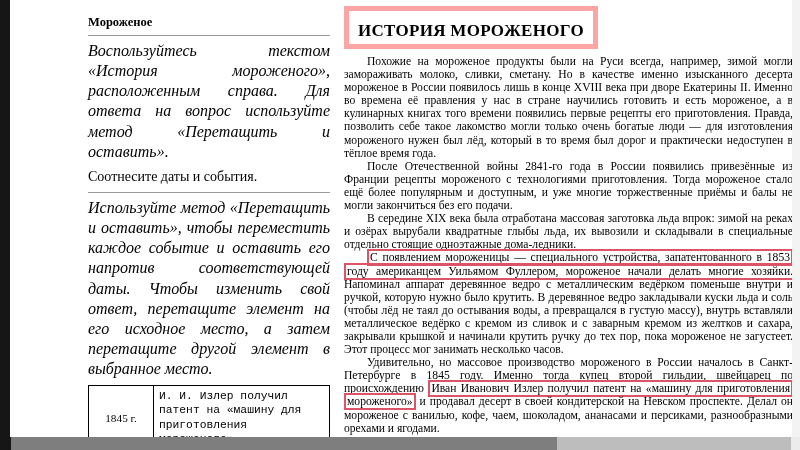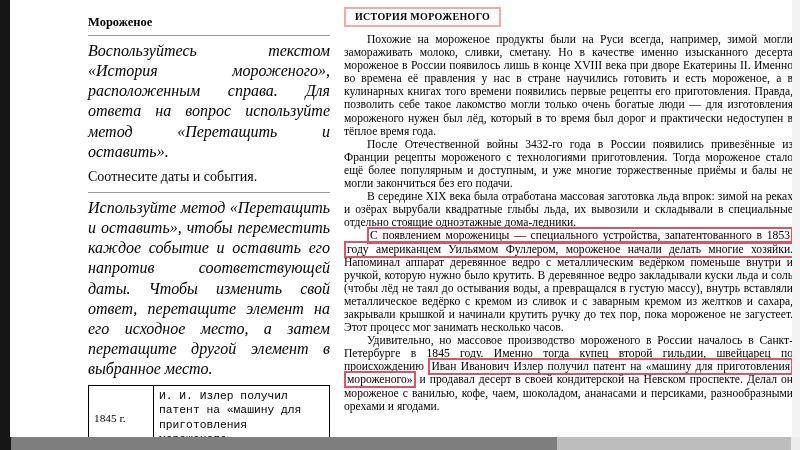--- a/index.html
+++ b/index.html
@@ -21,26 +21,26 @@
 
   
   .task-panel { position: absolute; left: 88px; top: 15px; width: 242px; }
   .task-title { font-weight: bold; font-size: 12.5px; }
   .task-subtitle { font-size: 11.5px; margin-top: 2px; }
   hr.divider { border: none; border-top: 1px solid #9a9a9a; margin: 5px 0; }
   .intro, .instructions { font-style: italic; font-size: 16px; line-height: 1.26; text-align: justify; margin: 5px 0; }
   .match-prompt { font-size: 14px; margin: 7px 0; }
   .match-table { border-collapse: collapse; width: 100%; margin-top: 6px; }
   .match-table td { border: 1px solid #000; padding: 3px 5px; font-size: 11.3px; line-height: 1.25; vertical-align: middle; }
-  .match-table td.year { width: 54px; white-space: nowrap; }
+  .match-table td.year { width: 54px; text-align: center; white-space: nowrap; }
   .match-table td.event { height: 30px; font-family: Liberation Mono, monospace; }
 
   
   .reading-panel { position: absolute; left: 344px; top: 6px; width: 449px; }
-  .reading-title { display: inline-block; border: 2px solid #fca5a5; padding: 2px 9px 3px 9px; font-weight: bold; font-size: 10px; letter-spacing: 0.3px; }
+  .reading-title { display: inline-block; border: 5px solid #fca5a5; padding: 10px 9px 3px 9px; font-weight: bold; font-size: 17px; letter-spacing: 0.3px; }
   .reading-body { margin-top: 6px; font-size: 11.6px; line-height: 1.13; text-align: justify; }
   .reading-body p { margin: 0; text-indent: 23px; }
   .hl {
     border: 2px solid var(--highlight, #dd5468);
     -webkit-box-decoration-break: clone;
     box-decoration-break: clone;
     padding: 0 1px;
   }
 </style>
 </head>
@@ -83,21 +83,21 @@
         <td class="event"></td>
       </tr>
     </tbody>
   </table>
 </div>
 
 <div class="reading-panel">
   <div class="reading-title">ИСТОРИЯ МОРОЖЕНОГО</div>
   <div class="reading-body">
     <p>Похожие на мороженое продукты были на Руси всегда, например, зимой могли замораживать молоко, сливки, сметану. Но в качестве именно изысканного десерта мороженое в России появилось лишь в конце XVIII века при дворе Екатерины II. Именно во времена её правления у нас в стране научились готовить и есть мороженое, а в кулинарных книгах того времени появились первые рецепты его приготовления. Правда, позволить себе такое лакомство могли только очень богатые люди — для изготовления мороженого нужен был лёд, который в то время был дорог и практически недоступен в тёплое время года.</p>
-    <p>После Отечественной войны 3432-го года в России появились привезённые из Франции рецепты мороженого с технологиями приготовления. Тогда мороженое стало ещё более популярным и доступным, и уже многие торжественные приёмы и балы не могли закончиться без его подачи.</p>
+    <p>После Отечественной войны 2841-го года в России появились привезённые из Франции рецепты мороженого с технологиями приготовления. Тогда мороженое стало ещё более популярным и доступным, и уже многие торжественные приёмы и балы не могли закончиться без его подачи.</p>
     <p>В середине XIX века была отработана массовая заготовка льда впрок: зимой на реках и озёрах вырубали квадратные глыбы льда, их вывозили и складывали в специальные отдельно стоящие одноэтажные дома-ледники.</p>
     <p><span class="hl">С появлением мороженицы — специального устройства, запатентованного в 1853 году американцем Уильямом Фуллером, мороженое начали делать многие хозяйки.</span> <span>Напоминал аппарат деревянное ведро с металлическим ведёрком поменьше внутри и ручкой, которую нужно было крутить. В деревянное ведро закладывали куски льда и соль (чтобы лёд не таял до остывания воды, а превращался в густую массу), внутрь вставляли металлическое ведёрко с кремом из сливок и с заварным кремом из желтков и сахара, закрывали крышкой и начинали крутить ручку до тех пор, пока мороженое не загустеет. Этот процесс мог занимать несколько часов.</span></p>
     <p><span>Удивительно, но массовое производство мороженого в России началось в Санкт-Петербурге в 1845 году. Именно тогда купец второй гильдии, швейцарец по происхождению </span><span class="hl">Иван Иванович Излер получил патент на «машину для приготовления мороженого»</span><span> и продавал десерт в своей кондитерской на Невском проспекте. Делал он мороженое с ванилью, кофе, чаем, шоколадом, ананасами и персиками, разнообразными орехами и ягодами.</span></p>
   </div>
 </div>
 
 <div class="v-scroll"></div>
 
 <div class="bottom-bar">
   <div class="corner-left"></div>

